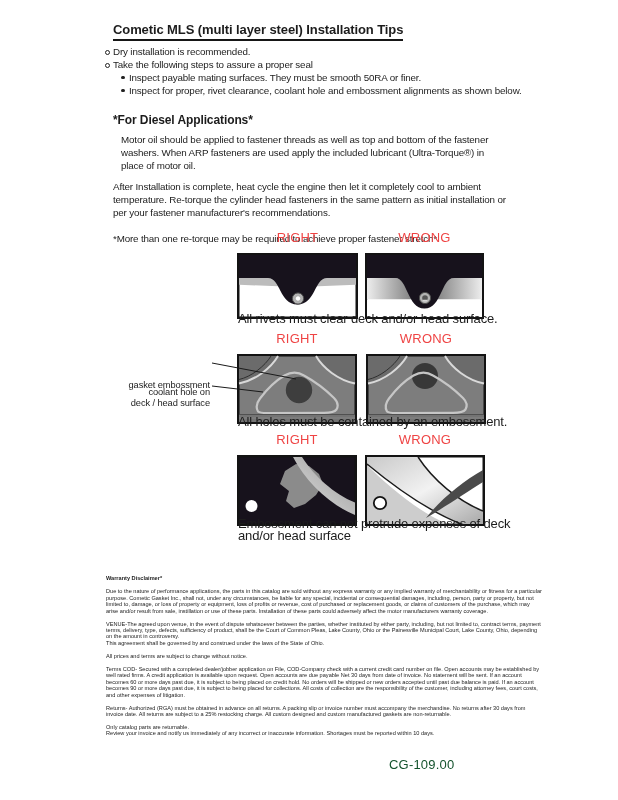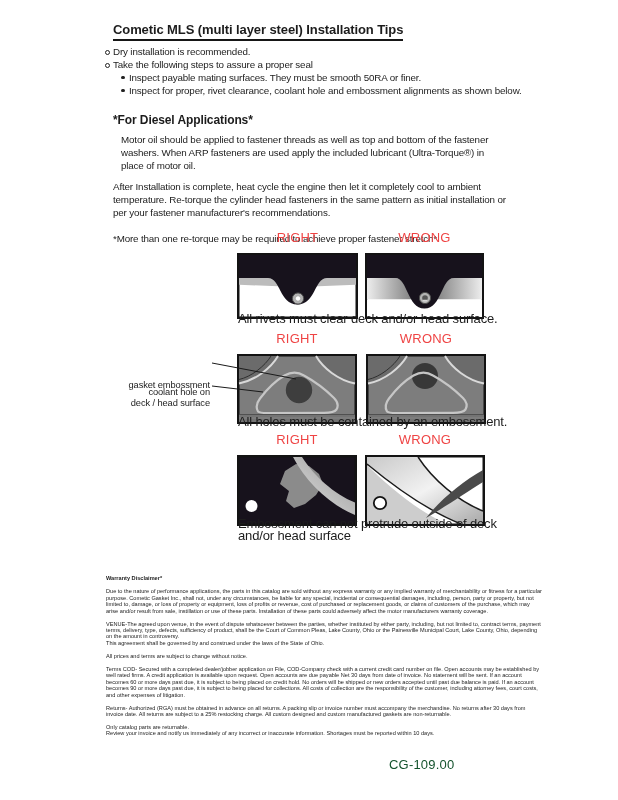--- a/index.html
+++ b/index.html
@@ -205,21 +205,21 @@
         <path d="M2,2 L53,2 C68,25 93,46 118,56 L118,69 L96,69 C61,55 26,29 2,9 Z" fill="url(#g3w)"></path>
         <path d="M53,2 C68,25 93,46 118,56" fill="none" stroke="#1a1a1a" stroke-width="1.4"></path>
         <path d="M2,9 C26,29 61,55 96,69" fill="none" stroke="#1a1a1a" stroke-width="1.4"></path>
         <path d="M118,15 C97,27 76,44 61,63 C80,52 102,37 118,27 Z" fill="#4a4a4a"></path>
         <circle cx="15" cy="48" r="6.2" fill="#ffffff" stroke="#131313" stroke-width="1.8"></circle>
       </svg>
     </div>
   </div>
 </div>
 <div class="abs caption" id="cap3">
-  <div>Embossment can not protrude outside of deck</div>
+  <div>Embossment can not protrude expenses of deck</div>
   <div>and/or head surface</div>
 </div>
 
 <div class="abs" id="legal">
   <div class="lh">Warranty Disclaimer*</div>
   <p class="lp">Due to the nature of performance applications, the parts in this catalog are sold without any express warranty or any implied warranty of merchantability or fitness for a particular purpose.  Cometic Gasket Inc., shall not, under any circumstances, be liable for any special, incidental or consequential damages, including, person, party or property, but not limited to, damage, or loss of property or equipment, loss of profits or revenue, cost of purchased or replacement goods, or claims of customers of the purchase, which may arise and/or result from sale, instillation or use of these parts.  Installation of these parts could adversely affect the motor manufacturers warranty coverage.</p>
   <p class="lp-tight">VENUE-The agreed upon venue, in the event of dispute whatsoever between the parties, whether instituted by either party, including, but not limited to, contract terms, payment terms, delivery, type, defects, sufficiency of product, shall be the Court of Common Pleas, Lake County, Ohio or the Painesville Municipal Court, Lake County, Ohio, depending on the amount in controversy.</p>
   <p class="lp">This agreement shall be governed by and construed under the laws of the State of Ohio.</p>
   <p class="lp">All prices and terms are subject to change without notice.</p>
   <p class="lp">Terms COD- Secured with a completed dealer/jobber application on File, COD-Company check with a current credit card number on file.  Open accounts may be established by well rated firms.  A credit application is available upon request.  Open accounts are due payable Net 30 days from date of invoice.  No statement will be sent.  If an account becomes 60 or more days past due, it is subject to being placed on credit hold.  No orders will be shipped or new orders accepted until past due balance is paid.  If an account becomes 90 or more days past due, it is subject to being placed for collections.  All costs of collection are the responsibility of the customer, including attorney fees, court costs, and other expenses of litigation.</p>

